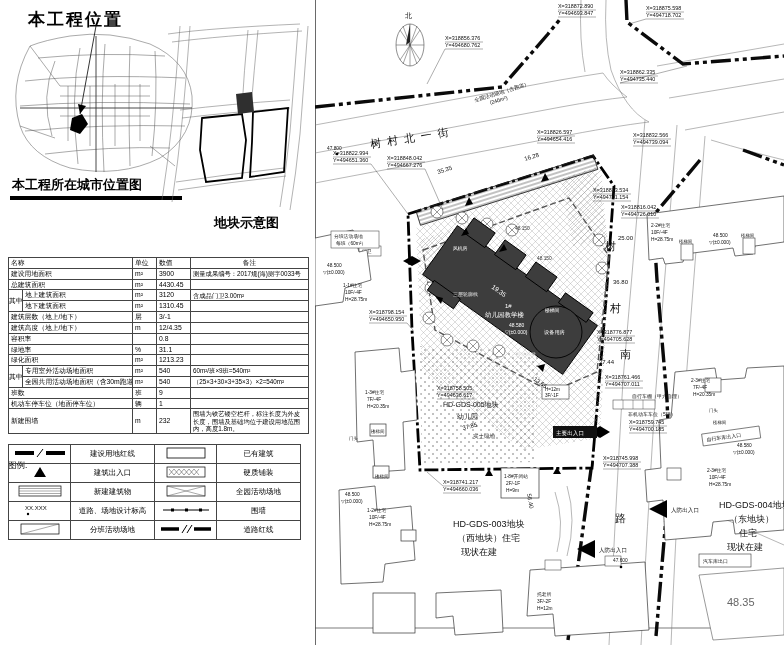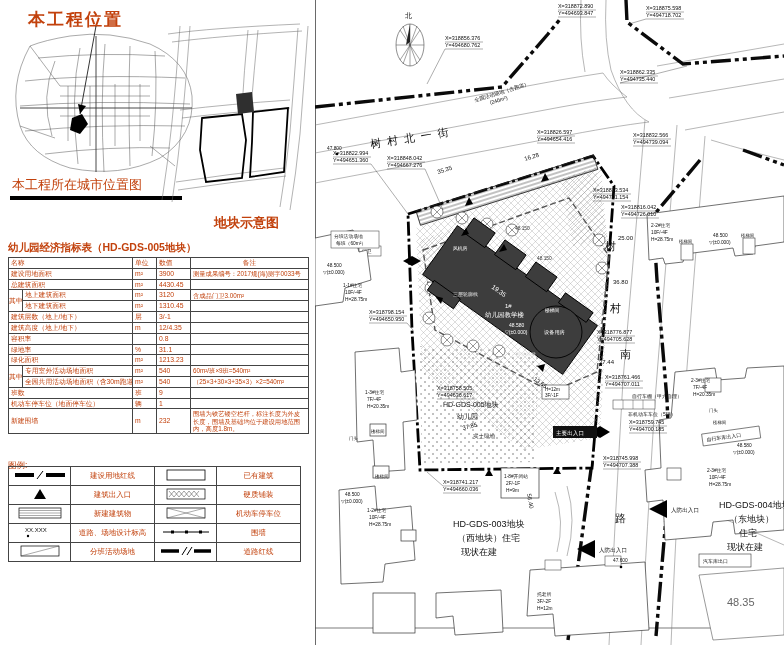--- a/index.html
+++ b/index.html
@@ -1,34 +1,34 @@
 <!DOCTYPE html>
 <html><head>
 <meta charset="utf-8">
 <style>
   html,body{margin:0;padding:0;background:#fff;}
   #stage{position:relative;width:784px;height:645px;background:#fff;overflow:hidden;
-         font-family:"Liberation Sans","DejaVu Sans",sans-serif;color:#c2410c;}
+         font-family:"Liberation Sans","DejaVu Sans",sans-serif;color:#000000;}
   .abs{position:absolute;}
   
   .loc-title{left:28px;top:8px;font-size:17px;font-weight:bold;letter-spacing:2px;}
-  .city-cap{left:12px;top:176px;font-size:13px;font-weight:normal;}
+  .city-cap{left:12px;top:176px;font-size:13px;font-weight:bold;}
   .city-rule{left:10px;top:196px;width:172px;height:4px;background:#000;}
   .plot-cap{left:214px;top:214px;font-size:13px;font-weight:bold;}
   
   .eco-title{left:8px;top:241px;font-size:10.5px;font-weight:bold;}
   table.eco{left:8px;top:257px;border-collapse:collapse;table-layout:fixed;width:300px;
             font-size:6.8px;line-height:1.15;}
   table.eco td{border:0.8px solid #444;padding:1px 2px;overflow:hidden;white-space:nowrap;}
   table.eco td.note{font-size:6.3px;white-space:normal;}
   table.eco td.num{text-align:left;}
   table.eco td.grp{text-align:center;padding:0;}
   
   .lg-title{left:8px;top:460px;font-size:8.5px;}
-  table.lgd{left:8px;top:466px;border-collapse:collapse;table-layout:fixed;width:292px;font-size:7.5px;}
+  table.lgd{left:8px;top:444px;border-collapse:collapse;table-layout:fixed;width:292px;font-size:7.5px;}
   table.lgd td{border:0.8px solid #444;height:16px;padding:0 2px;text-align:center;vertical-align:middle;}
   svg text{font-family:"Liberation Sans","DejaVu Sans",sans-serif;}
 </style>
 </head>
 <body>
 
 <div id="stage">
 
   <div class="abs loc-title">本工程位置</div>
 
@@ -60,21 +60,20 @@
       <path d="M26,160 Q80,152 134,146 M28,168 Q82,160 136,154"></path>
     </g>
     <g stroke="#000" stroke-width="1.8" fill="none">
       <path d="M52,96 L92,92 L96,118 L92,156 L56,160 L50,128 Z"></path>
       <path d="M103,90 L138,86 L134,150 L100,155 L102,120 Z"></path>
     </g>
     <polygon points="86,72 102,70 104,90 88,92" fill="#2f2f2f"></polygon>
   </svg>
   <div class="abs plot-cap">地块示意图</div>
 
-  <div class="abs eco-title">幼儿园经济指标表（HD-GDS-005地块）</div>
   <table class="eco abs">
     <colgroup>
         <col style="width:14px">
         <col style="width:110px">
         <col style="width:24px">
         <col style="width:34px">
         <col style="width:118px">
       </colgroup>
     <tbody>
         <tr>
@@ -207,21 +206,21 @@
     <tr>
       <td><svg width="54" height="16">
               <rect x="6" y="3" width="42" height="10" fill="#fff" stroke="#000" stroke-width="0.7"></rect>
               <path d="M6,5.5 H48 M6,8 H48 M6,10.5 H48" stroke="#555" stroke-width="0.5"></path>
             </svg></td>
       <td>新建建筑物</td>
       <td><svg width="54" height="16">
               <rect x="8" y="3" width="38" height="10" fill="#fff" stroke="#000" stroke-width="0.7"></rect>
               <path d="M8,3 L46,13 M8,13 L46,3" stroke="#555" stroke-width="0.5"></path>
             </svg></td>
-      <td>机动车停车位</td>
+      <td>全园活动场地</td>
     </tr>
     <tr>
       <td><svg width="54" height="16">
               <text x="12" y="8" font-size="6" fill="#111">XX.XXX</text>
               <circle cx="15" cy="12" r="1.2" fill="#000"></circle>
             </svg></td>
       <td>道路、场地设计标高</td>
       <td><svg width="54" height="16">
               <line x1="4" y1="8" x2="50" y2="8" stroke="#000" stroke-width="1"></line>
               <rect x="12" y="6.5" width="3" height="3" fill="#000"></rect>

